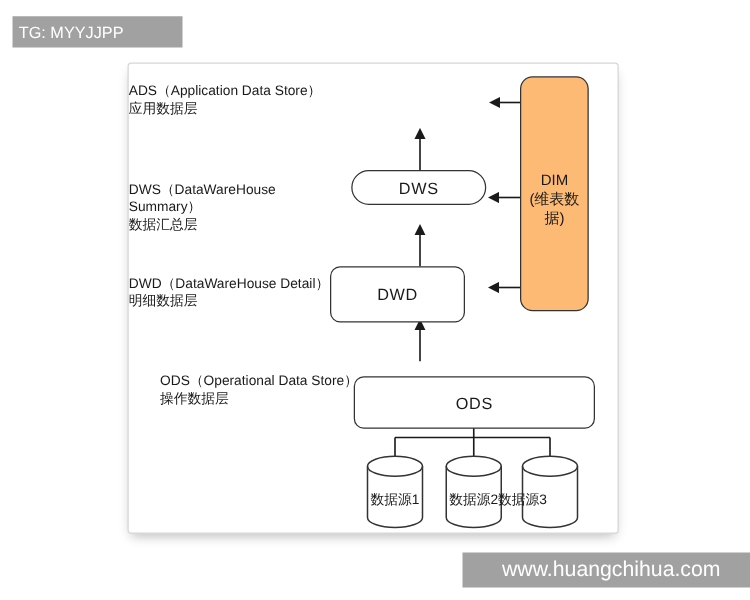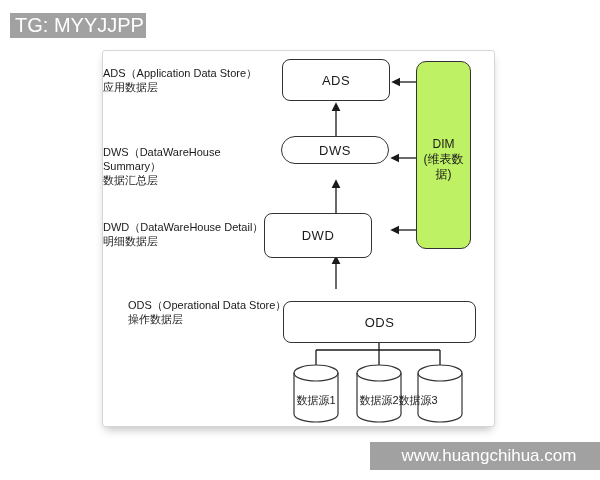--- a/index.html
+++ b/index.html
@@ -6,41 +6,41 @@
   .page {
     position:relative; width:600px; height:480px; background:#ffffff;
     font-family:"Liberation Sans","DejaVu Sans",sans-serif;
     overflow:hidden; color:#1a1a1a;
   }
   .wm {
     position:absolute; background:#a1a1a1; color:#ffffff;
     white-space:nowrap; overflow:hidden;
   }
   .wm-tl { left:10px; top:13px; width:136px; height:25px;
-           font-size:20px; line-height:25px; padding-left:5px; box-sizing:border-box; }
+           font-size:13px; line-height:25px; padding-left:5px; box-sizing:border-box; }
   .wm-br { left:370px; top:442px; width:238px; height:28px;
            font-size:17px; line-height:28px; text-align:center; }
   .panel {
     position:absolute; left:102px; top:50px; width:393px; height:377px;
     background:#ffffff; border:1px solid #d6d6d6; border-radius:3px;
     box-shadow:0 5px 9px -3px rgba(0,0,0,0.28);
     box-sizing:border-box;
   }
   .node {
     position:absolute; background:#ffffff; border:1px solid #333333;
     border-radius:8px; display:flex; align-items:center; justify-content:center;
     font-size:13px; letter-spacing:0.5px; box-sizing:border-box; z-index:3;
   }
   .node-ads { left:282px; top:59px;  width:108px; height:42px; }
   .node-dws { left:281px; top:136px; width:108px; height:28px;border-radius:20px; }
   .node-dwd { left:264px; top:213px; width:108px; height:45px; }
   .node-ods { left:283px; top:289px; width:193px; height:42px;margin-top:12px; }
   .node-dim {
     position:absolute; left:416px; top:61px; width:55px; height:188px;
-    background:#bef264; border:1px solid #333333; border-radius:10px;
+    background:#fdba74; border:1px solid #333333; border-radius:10px;
     display:flex; flex-direction:column; align-items:center; justify-content:center;
     font-size:12px; line-height:15px; text-align:center; padding-top:8px;
     box-sizing:border-box; z-index:3;
   }
   .layer-label {
     position:absolute; left:103px; width:176px; text-align:left;
     font-size:11px; line-height:14px; z-index:3;
   }
   .layer-label .en { display:block; }
   .layer-label .zh { display:block; }
@@ -108,21 +108,20 @@
   </div>
   <div class="layer-label lbl-dwd">
     <span class="en">DWD（DataWareHouse Detail）</span>
     <span class="zh">明细数据层</span>
   </div>
   <div class="layer-label lbl-ods">
     <span class="en">ODS（Operational Data Store）</span>
     <span class="zh">操作数据层</span>
   </div>
 
-  <div class="node node-ads">ADS</div>
   <div class="node node-dws">DWS</div>
   <div class="node node-dwd">DWD</div>
   <div class="node node-ods">ODS</div>
 
   <div class="node-dim">
     <span>DIM</span>
     <span>(维表数</span>
     <span>据)</span>
   </div>
 

